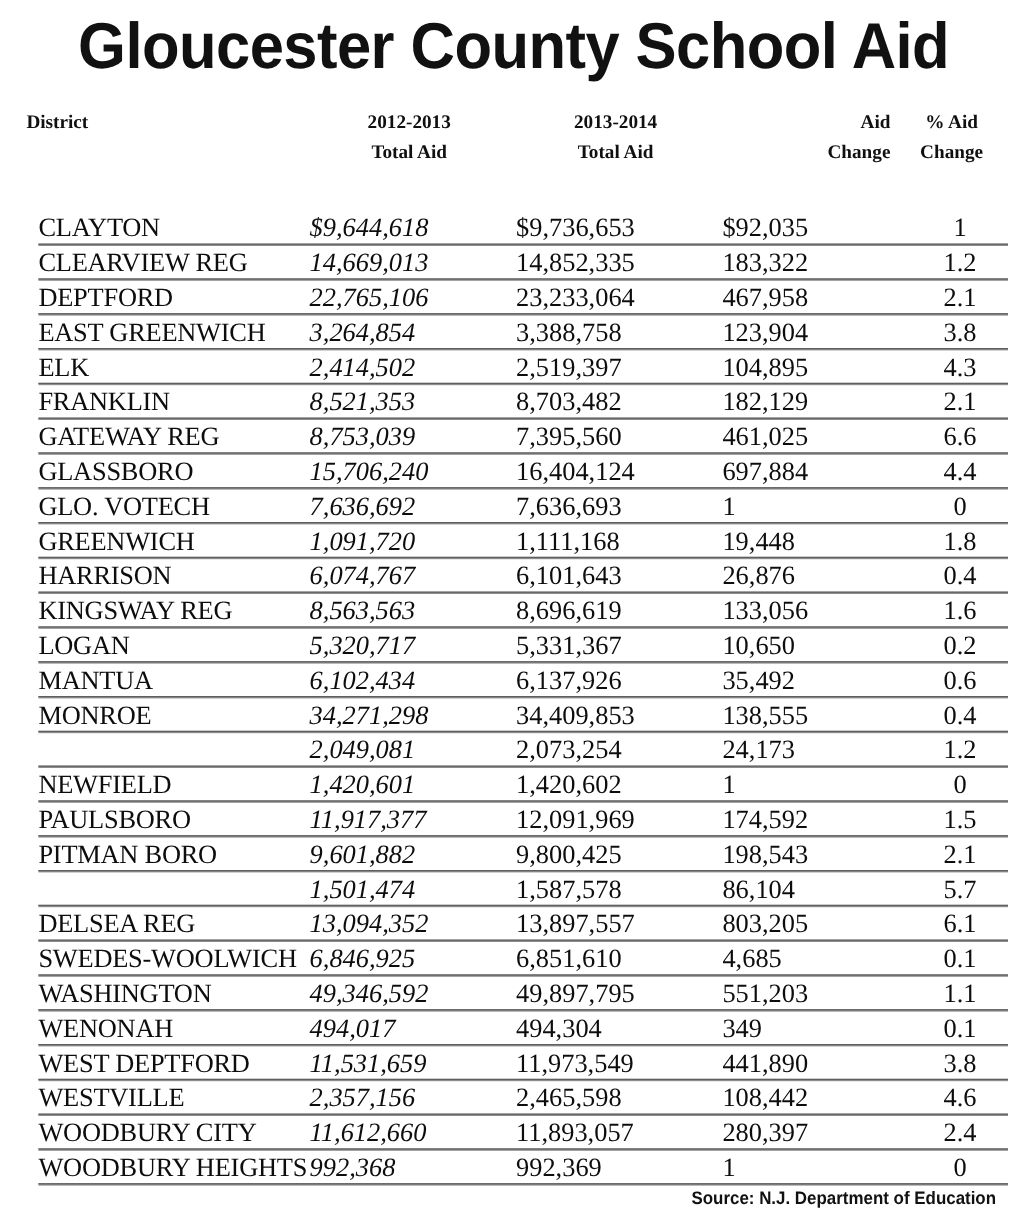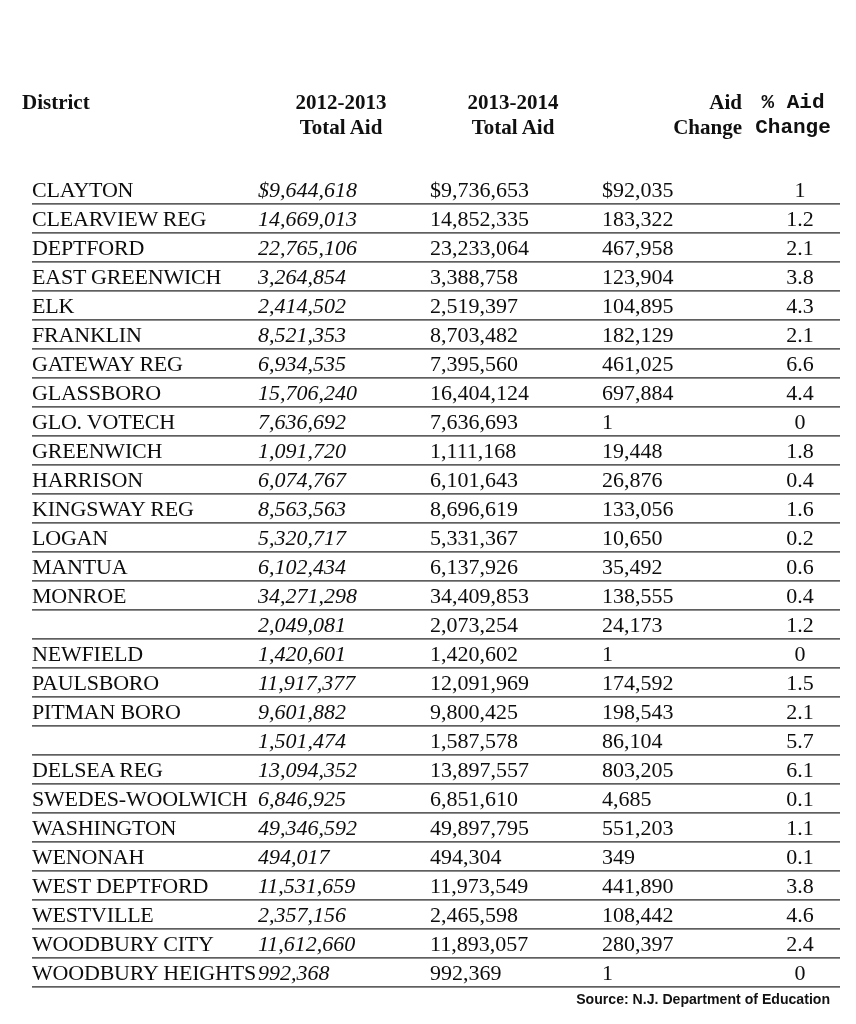--- a/index.html
+++ b/index.html
@@ -49,32 +49,32 @@
     position: absolute;
     left: 0;
     top: 88px;
     width: 856px;
     height: 62px;
   }
   .hcell {
     position: absolute;
     font-family: "Liberation Serif", "DejaVu Serif", serif;
     font-weight: 700;
-    font-size: 21px;
+    font-size: 16px;
     line-height: 25px;
     color: #101010;
     white-space: nowrap;
   }
   .hcell .l2 { display: block; }
 
   .h-district { left: 22px;  top: 2px; text-align: left; }
   .h-y1 { left: 245px; top: 2px; width: 192px; text-align: center; font-family: Liberation Serif, serif; }
   .h-y2 { left: 418px; top: 2px; width: 190px; text-align: center; }
   .h-aid { left: 590px; top: 2px; width: 152px; text-align: right; }
-  .h-pct { left: 738px; top: 2px; width: 110px; text-align: center; font-family: Liberation Mono, monospace; }
+  .h-pct { left: 738px; top: 2px; width: 110px; text-align: center; }
 
   
   .table-body {
     position: absolute;
     left: 10px;
     top: 176px;
     width: 856px;
   }
   .row {
     position: relative;
@@ -119,20 +119,23 @@
     white-space: nowrap;
     transform: scaleX(0.94);
     transform-origin: right center;
   }
 </style>
 </head>
 <body>
 
 <div id="page">
 
+  <div class="title-wrap">
+    <div class="title">Gloucester County School Aid</div>
+  </div>
 
   <div class="header-row">
     <div class="hcell h-district">
       <span>District</span>
     </div>
     <div class="hcell h-y1">
       <span>2012-2013</span>
       <span class="l2">Total Aid</span>
     </div>
     <div class="hcell h-y2">
@@ -193,21 +196,21 @@
       <div class="row">
         <div class="cell c-district">FRANKLIN</div>
         <div class="cell c-y1">8,521,353</div>
         <div class="cell c-y2">8,703,482</div>
         <div class="cell c-aid">182,129</div>
         <div class="cell c-pct">2.1</div>
         <div class="rule"></div>
       </div>
       <div class="row">
         <div class="cell c-district">GATEWAY REG</div>
-        <div class="cell c-y1">6,934,535</div>
+        <div class="cell c-y1">8,753,039</div>
         <div class="cell c-y2">7,395,560</div>
         <div class="cell c-aid">461,025</div>
         <div class="cell c-pct">6.6</div>
         <div class="rule"></div>
       </div>
       <div class="row">
         <div class="cell c-district">GLASSBORO</div>
         <div class="cell c-y1">15,706,240</div>
         <div class="cell c-y2">16,404,124</div>
         <div class="cell c-aid">697,884</div>

